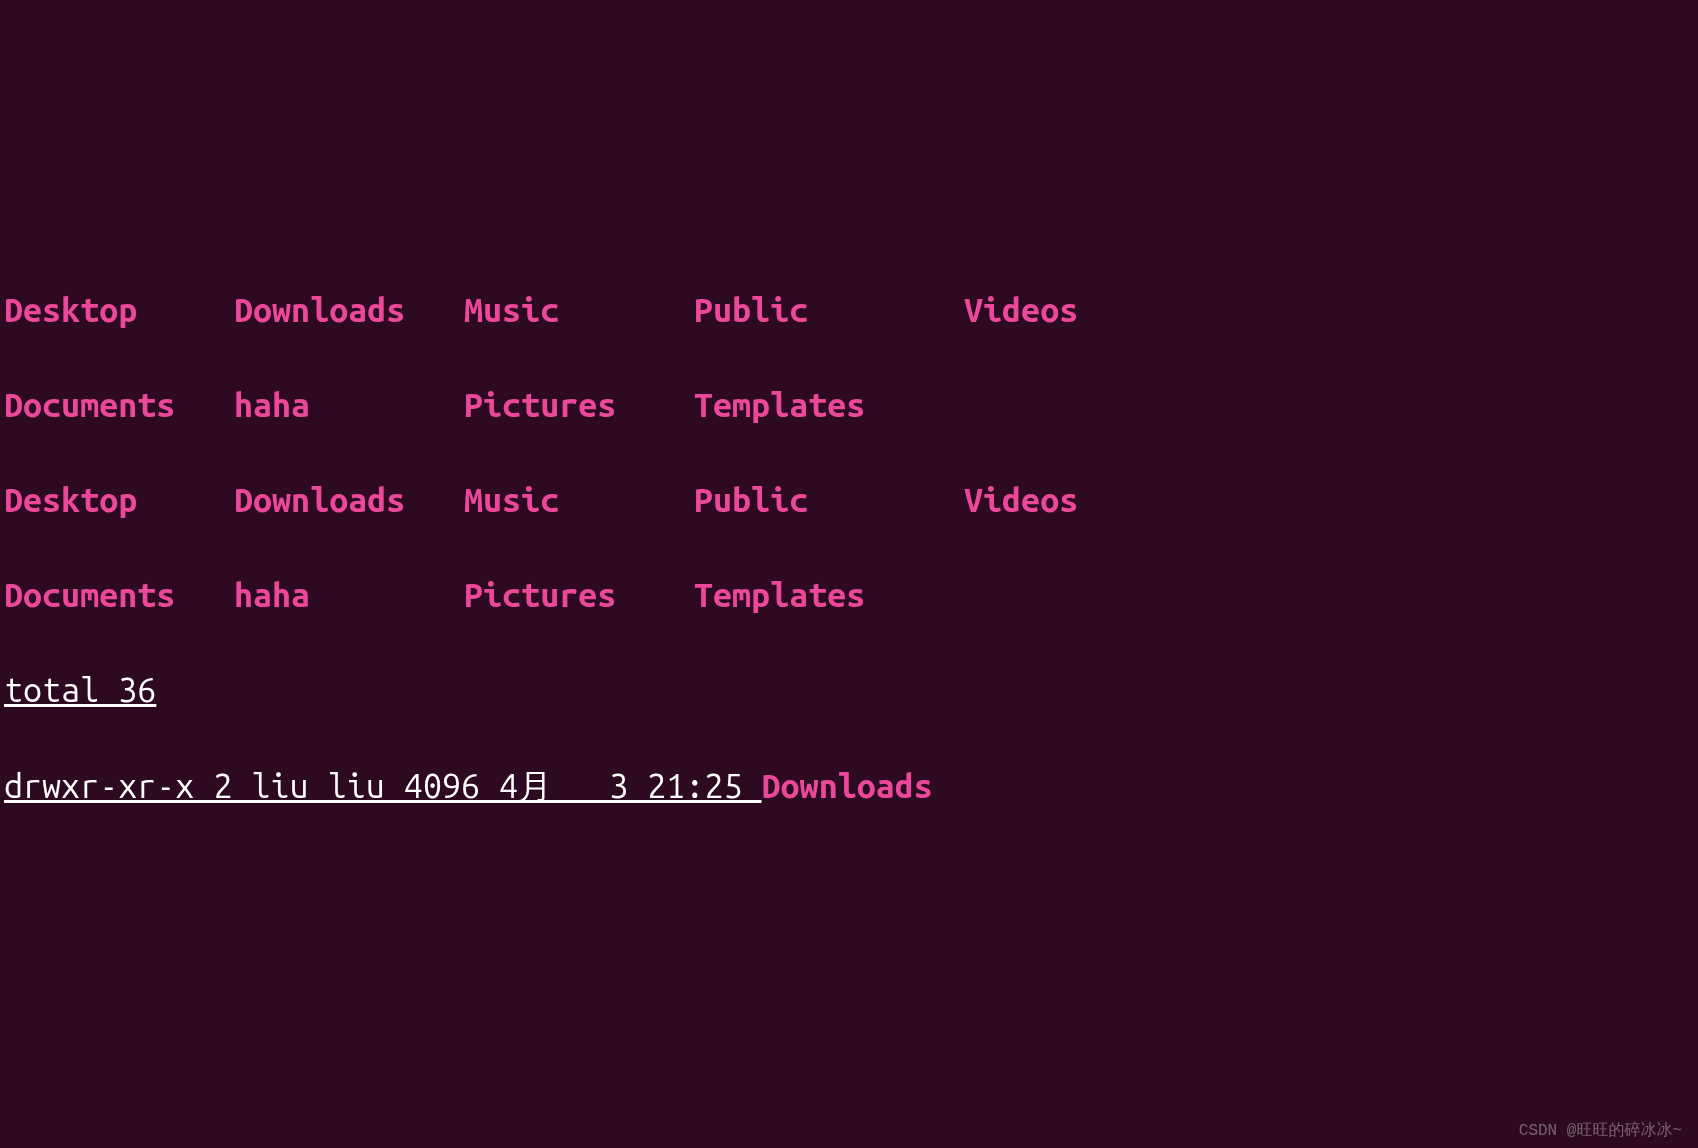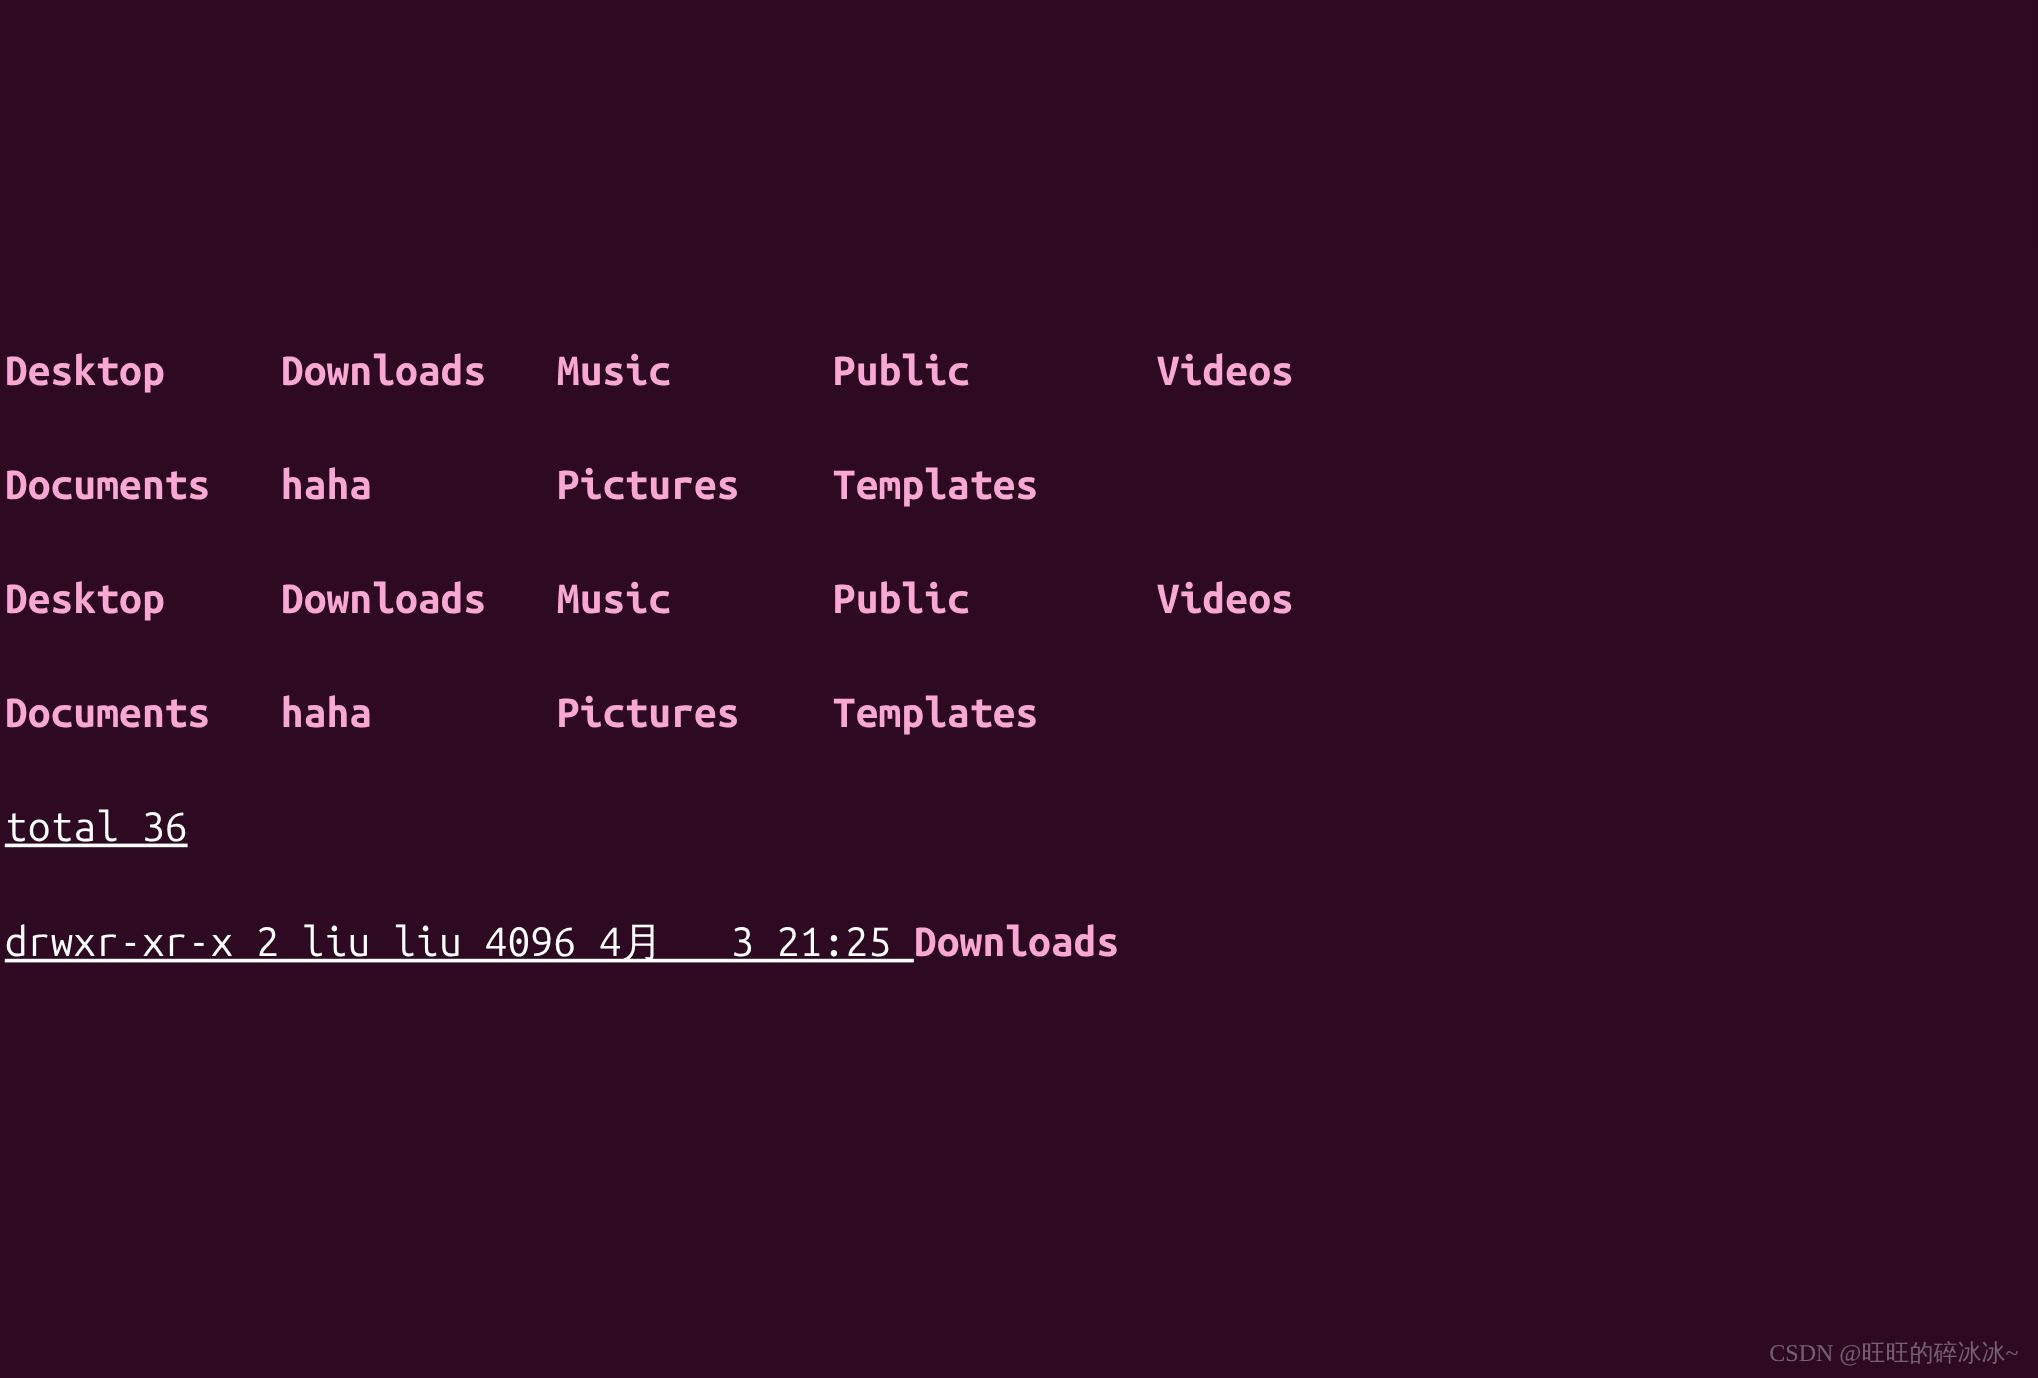--- a/index.html
+++ b/index.html
@@ -12,33 +12,33 @@
     color: #ffffff;
     white-space: pre;
   }
   .term {
     padding: 0 4px;
   }
   .user { color: #6ec71e; font-weight: bold; }
   .colon { color: #ffffff; font-weight: bold; }
   .path { color: #5f87d7; font-weight: bold; }
   .cmd  { color: #ffffff; }
-  .dir  { color: #f9a8d4; font-weight: bold; display:inline-block; }
+  .dir  { color: #ec4899; font-weight: bold; display:inline-block; }
   .row  { display:block; }
   .ls-cols { display:flex; flex-wrap: nowrap; }
   .ls-col  { width: 230px; }
   .ls-col.wide { width: 270px; }
   .perm { color:#ffffff;text-decoration:underline; }
   .watermark {
     position: fixed;
     right: 16px;
     bottom: 6px;
-    font-size: 20px;
+    font-size: 16px;
     color: rgba(255,255,255,0.35);
-    font-family: Liberation Serif, serif;
+    font-family: Liberation Mono, monospace;
     white-space: nowrap;
   }
 </style>
 </head>
 <body>
 
 
 
 <div class="term">
 <span class="row ls-cols"><span class="dir ls-col">Desktop</span><span class="dir ls-col">Downloads</span><span class="dir ls-col">Music</span><span class="dir ls-col wide">Public</span><span class="dir">Videos</span></span>

